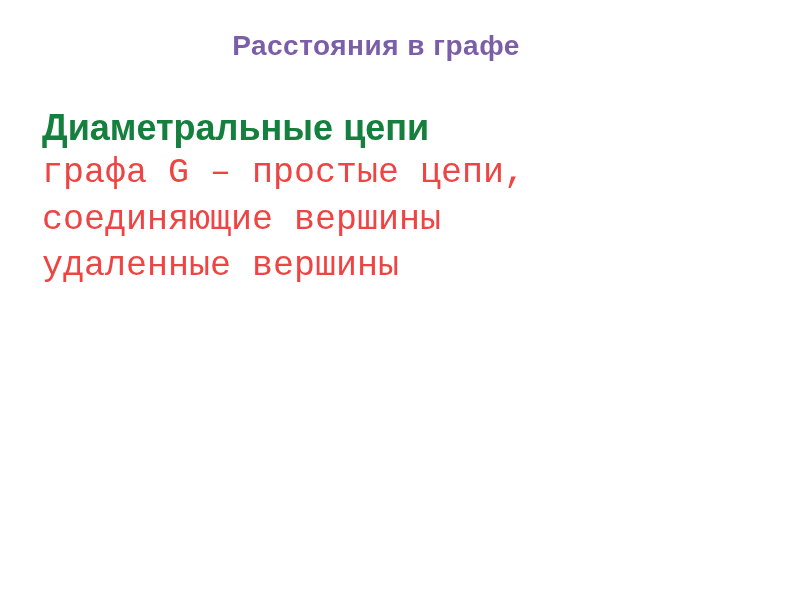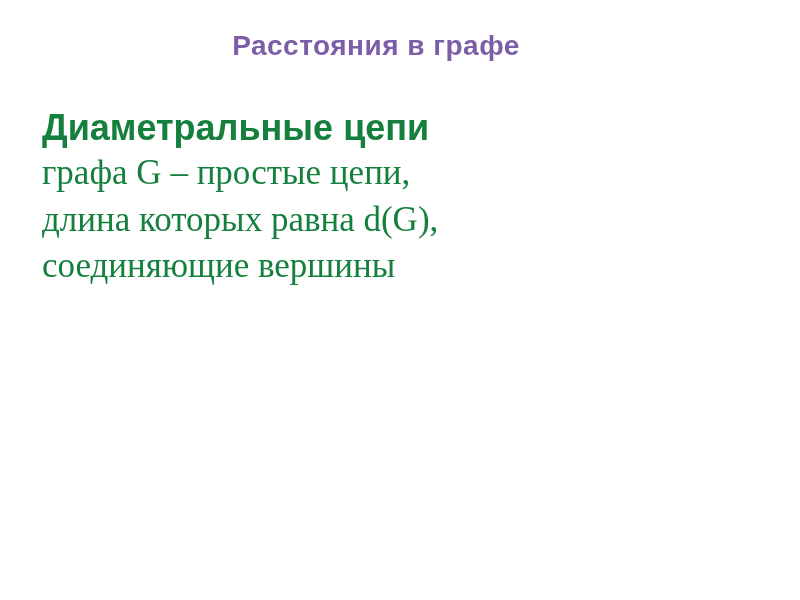--- a/index.html
+++ b/index.html
@@ -34,22 +34,22 @@
   }
   .body-block {
     position: absolute;
     top: 105px;
     left: 42px;
     width: 700px;
   }
   .body-line {
     font-size: 35px;
     line-height: 1.33;
-    color: #15803d;
-    font-family: Liberation Serif, serif;
+    color: #ef4444;
+    font-family: Liberation Mono, monospace;
     white-space: pre;
   }
   .lead-line {
     font-size: 36px;
     font-weight: bold;
     color: #15803d;
     line-height: 1.25;
     font-family: "Liberation Sans", sans-serif;
     white-space: pre;
   }
@@ -57,17 +57,17 @@
 </head>
 <body>
 
 <div class="slide">
 
   <div class="slide-title">Расстояния в графе</div>
 
   <div class="body-block">
     <div class="lead-line">Диаметральные цепи</div>
     <div class="body-line">графа G – простые цепи,</div>
-    <div class="body-line">длина которых равна d(G),</div>
     <div class="body-line">соединяющие вершины</div>
+    <div class="body-line">удаленные вершины</div>
   </div>
 
 </div>
 
 </body></html>

